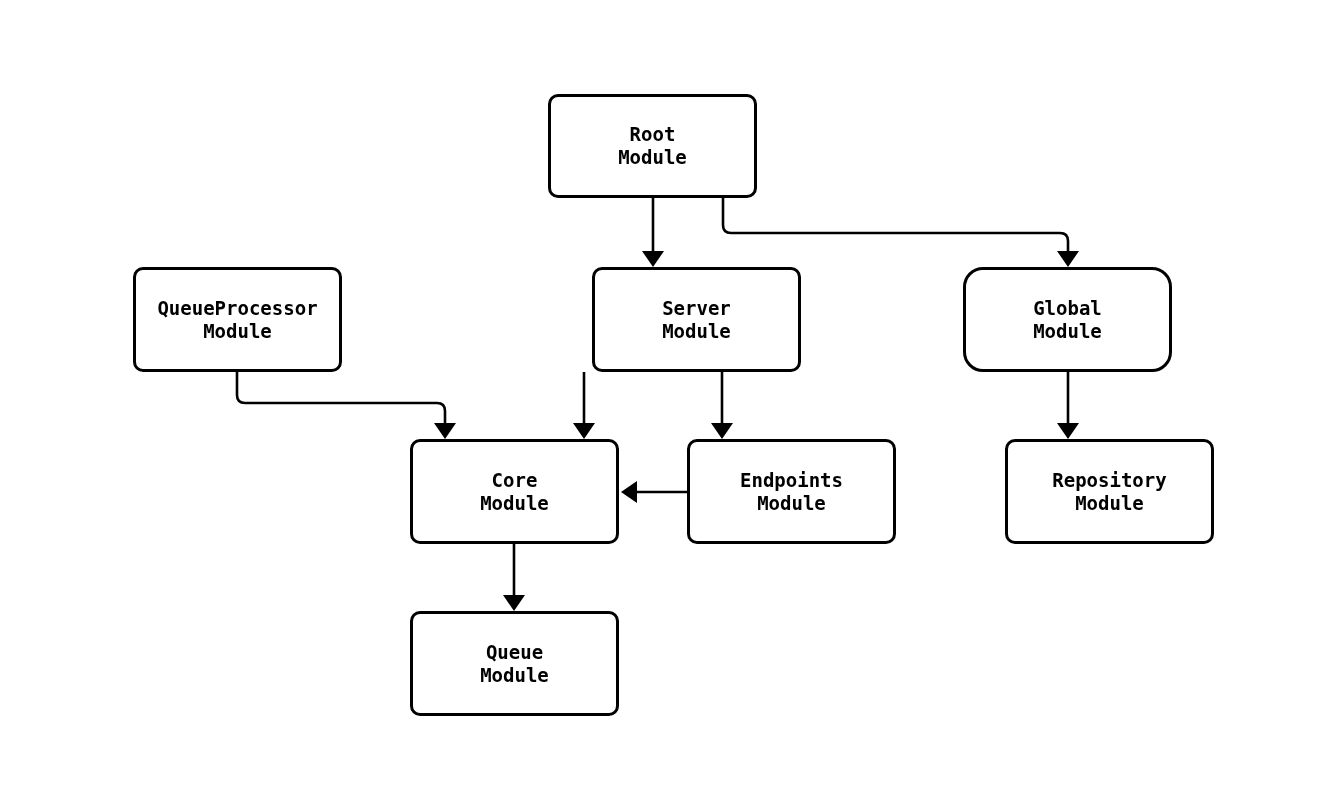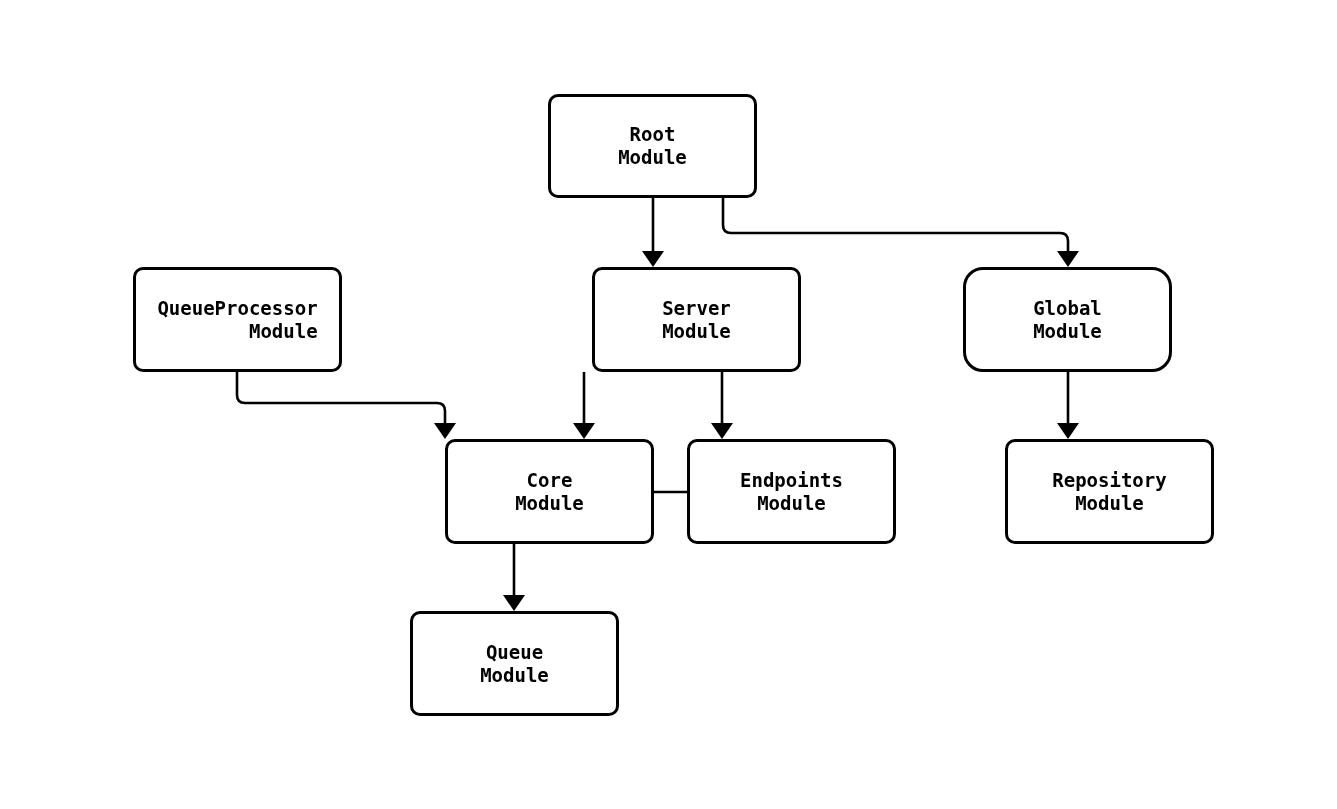--- a/index.html
+++ b/index.html
@@ -38,24 +38,24 @@
     justify-content: center;
     text-align: center;
     font-weight: bold;
     font-size: 19px;
     line-height: 23px;
     color: #000000;
     white-space: pre-line;
   }
   
   .pos-root           { left: 548px; top: 94px;  height: 104px; }
-  .pos-queueprocessor { left: 133px; top: 267px; text-align: right; }
+  .pos-queueprocessor { left: 133px; top: 267px; }
   .pos-server         { left: 548px; top: 267px; margin-left: 44px; }
   .pos-global         { left: 963px; top: 267px; border-radius: 20px; }
-  .pos-core           { left: 410px; top: 439px; margin-left: 35px; }
+  .pos-core           { left: 410px; top: 439px; }
   .pos-endpoints      { left: 687px; top: 439px; }
   .pos-repository     { left: 1005px; top: 439px; }
   .pos-queue          { left: 410px; top: 611px; }
 </style>
 </head>
 <body>
 
 <div class="canvas">
 
   <svg class="edges" viewBox="0 0 1337 809">

